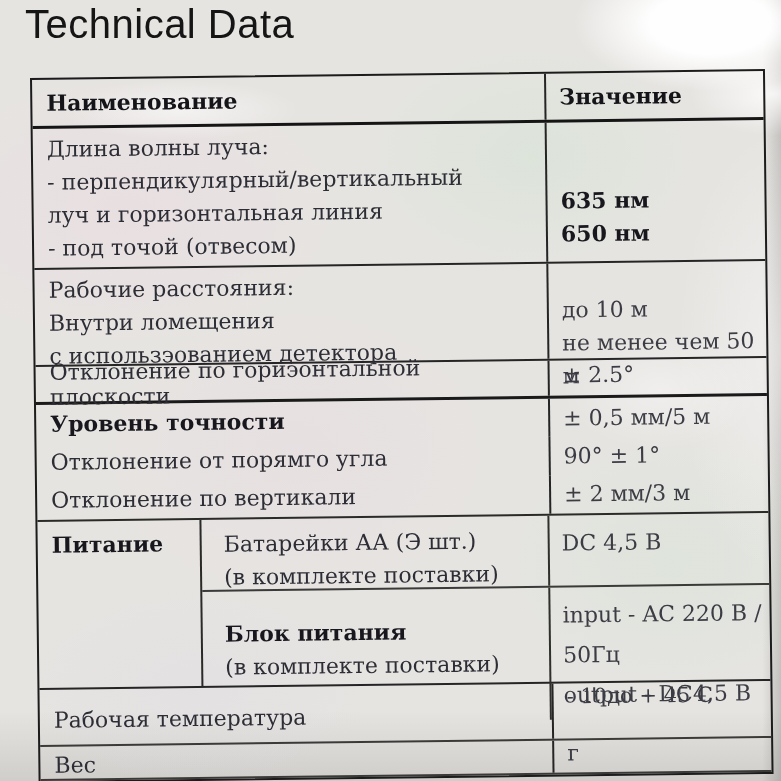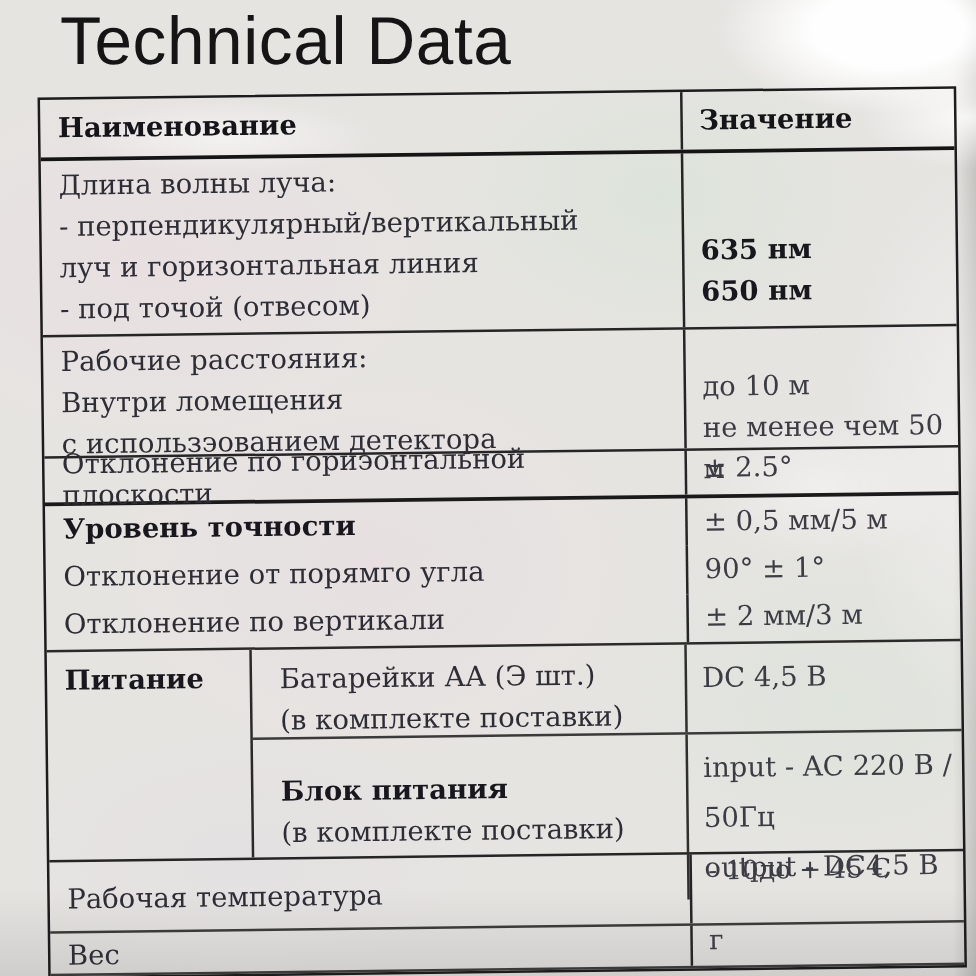--- a/index.html
+++ b/index.html
@@ -16,23 +16,23 @@
       radial-gradient(ellipse 250px 170px at 68% 20%, rgba(208,227,209,.45), rgba(208,227,209,0) 72%),
       radial-gradient(ellipse 280px 210px at 38% 58%, rgba(233,215,226,.34), rgba(233,215,226,0) 72%),
       radial-gradient(ellipse 270px 200px at 86% 72%, rgba(211,227,212,.40), rgba(211,227,212,0) 72%),
       radial-gradient(ellipse 240px 140px at 25% 88%, rgba(222,218,228,.35), rgba(222,218,228,0) 72%),
       linear-gradient(to right, rgba(0,0,0,0) 97.6%, rgba(70,68,66,.22) 100%),
       linear-gradient(to bottom, rgba(0,0,0,0) 91%, rgba(92,90,88,.16) 100%);
     font-family:"DejaVu Serif", serif;
     color:#2d2d35;
   }
   .title{
-    position:absolute;left:48px;top:2px;
+    position:absolute;left:25px;top:2px;
     font-family:"Liberation Sans", sans-serif;
-    font-size:54px;letter-spacing:.5px;
+    font-size:40px;letter-spacing:.5px;
     color:#151515;font-weight:400;text-align:right;
   }
   .spec-table{
     position:absolute;left:30px;top:78px;width:735px;
     border:2px solid #1c1c1c;
     transform:rotate(-0.7deg);
     transform-origin:0 0;
     box-sizing:border-box;
     font-size:22px;
   }

